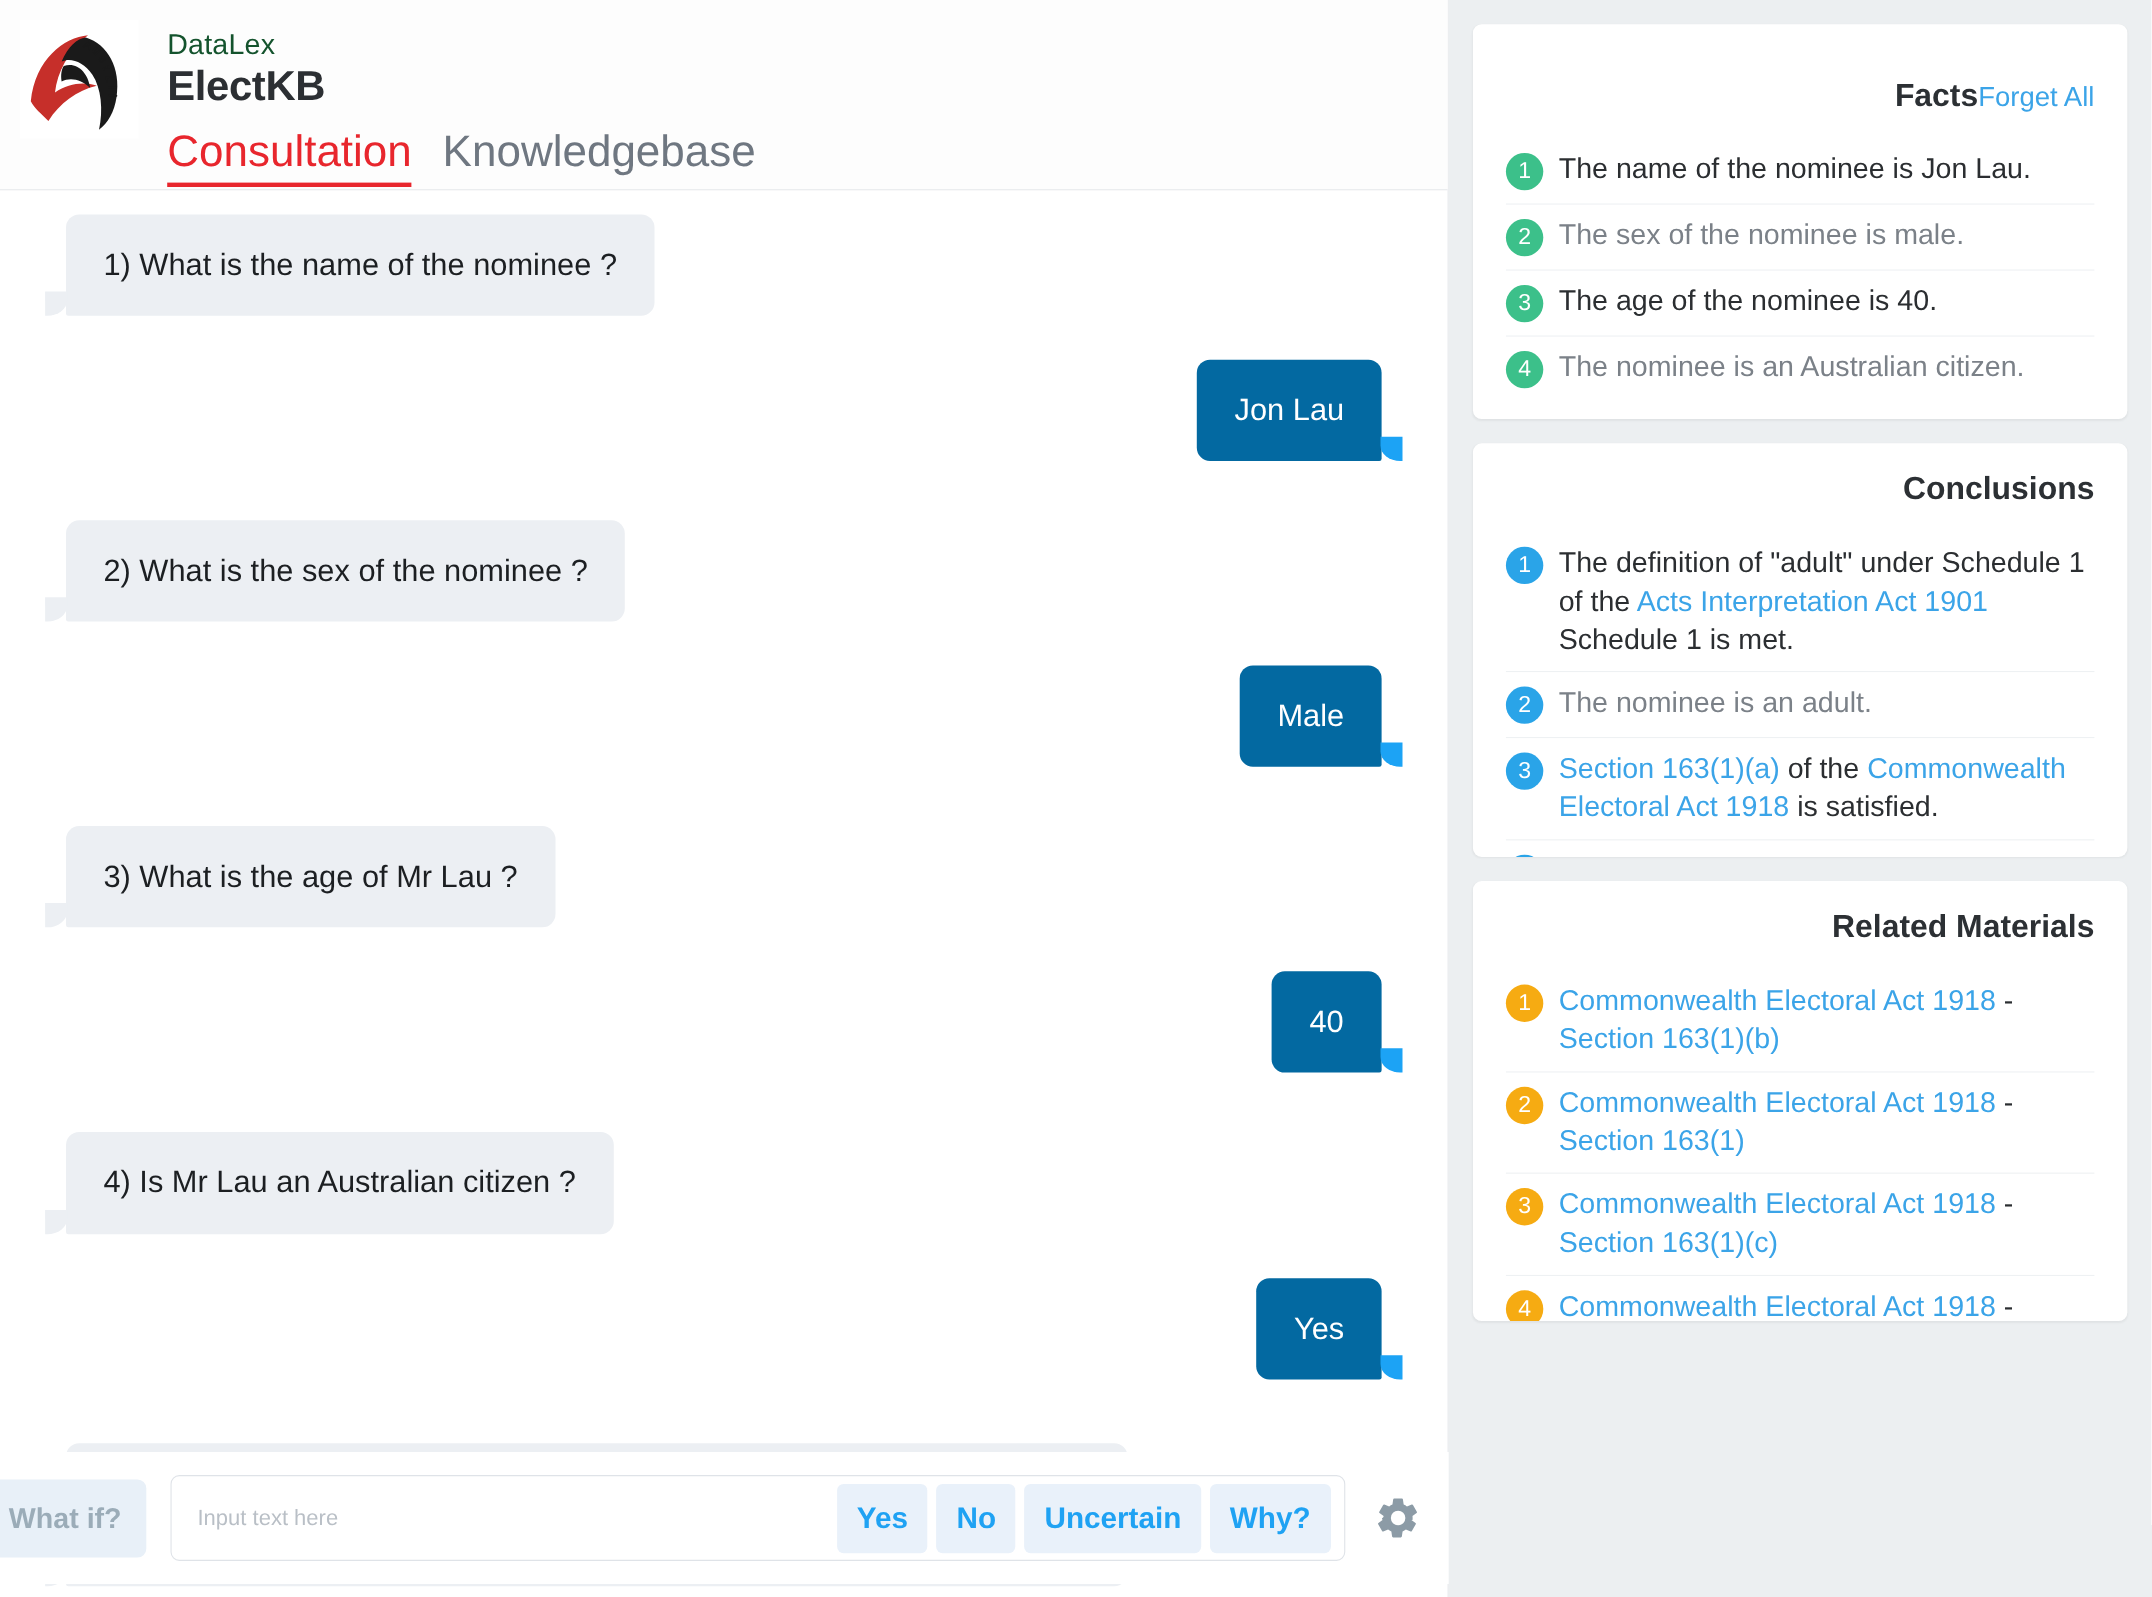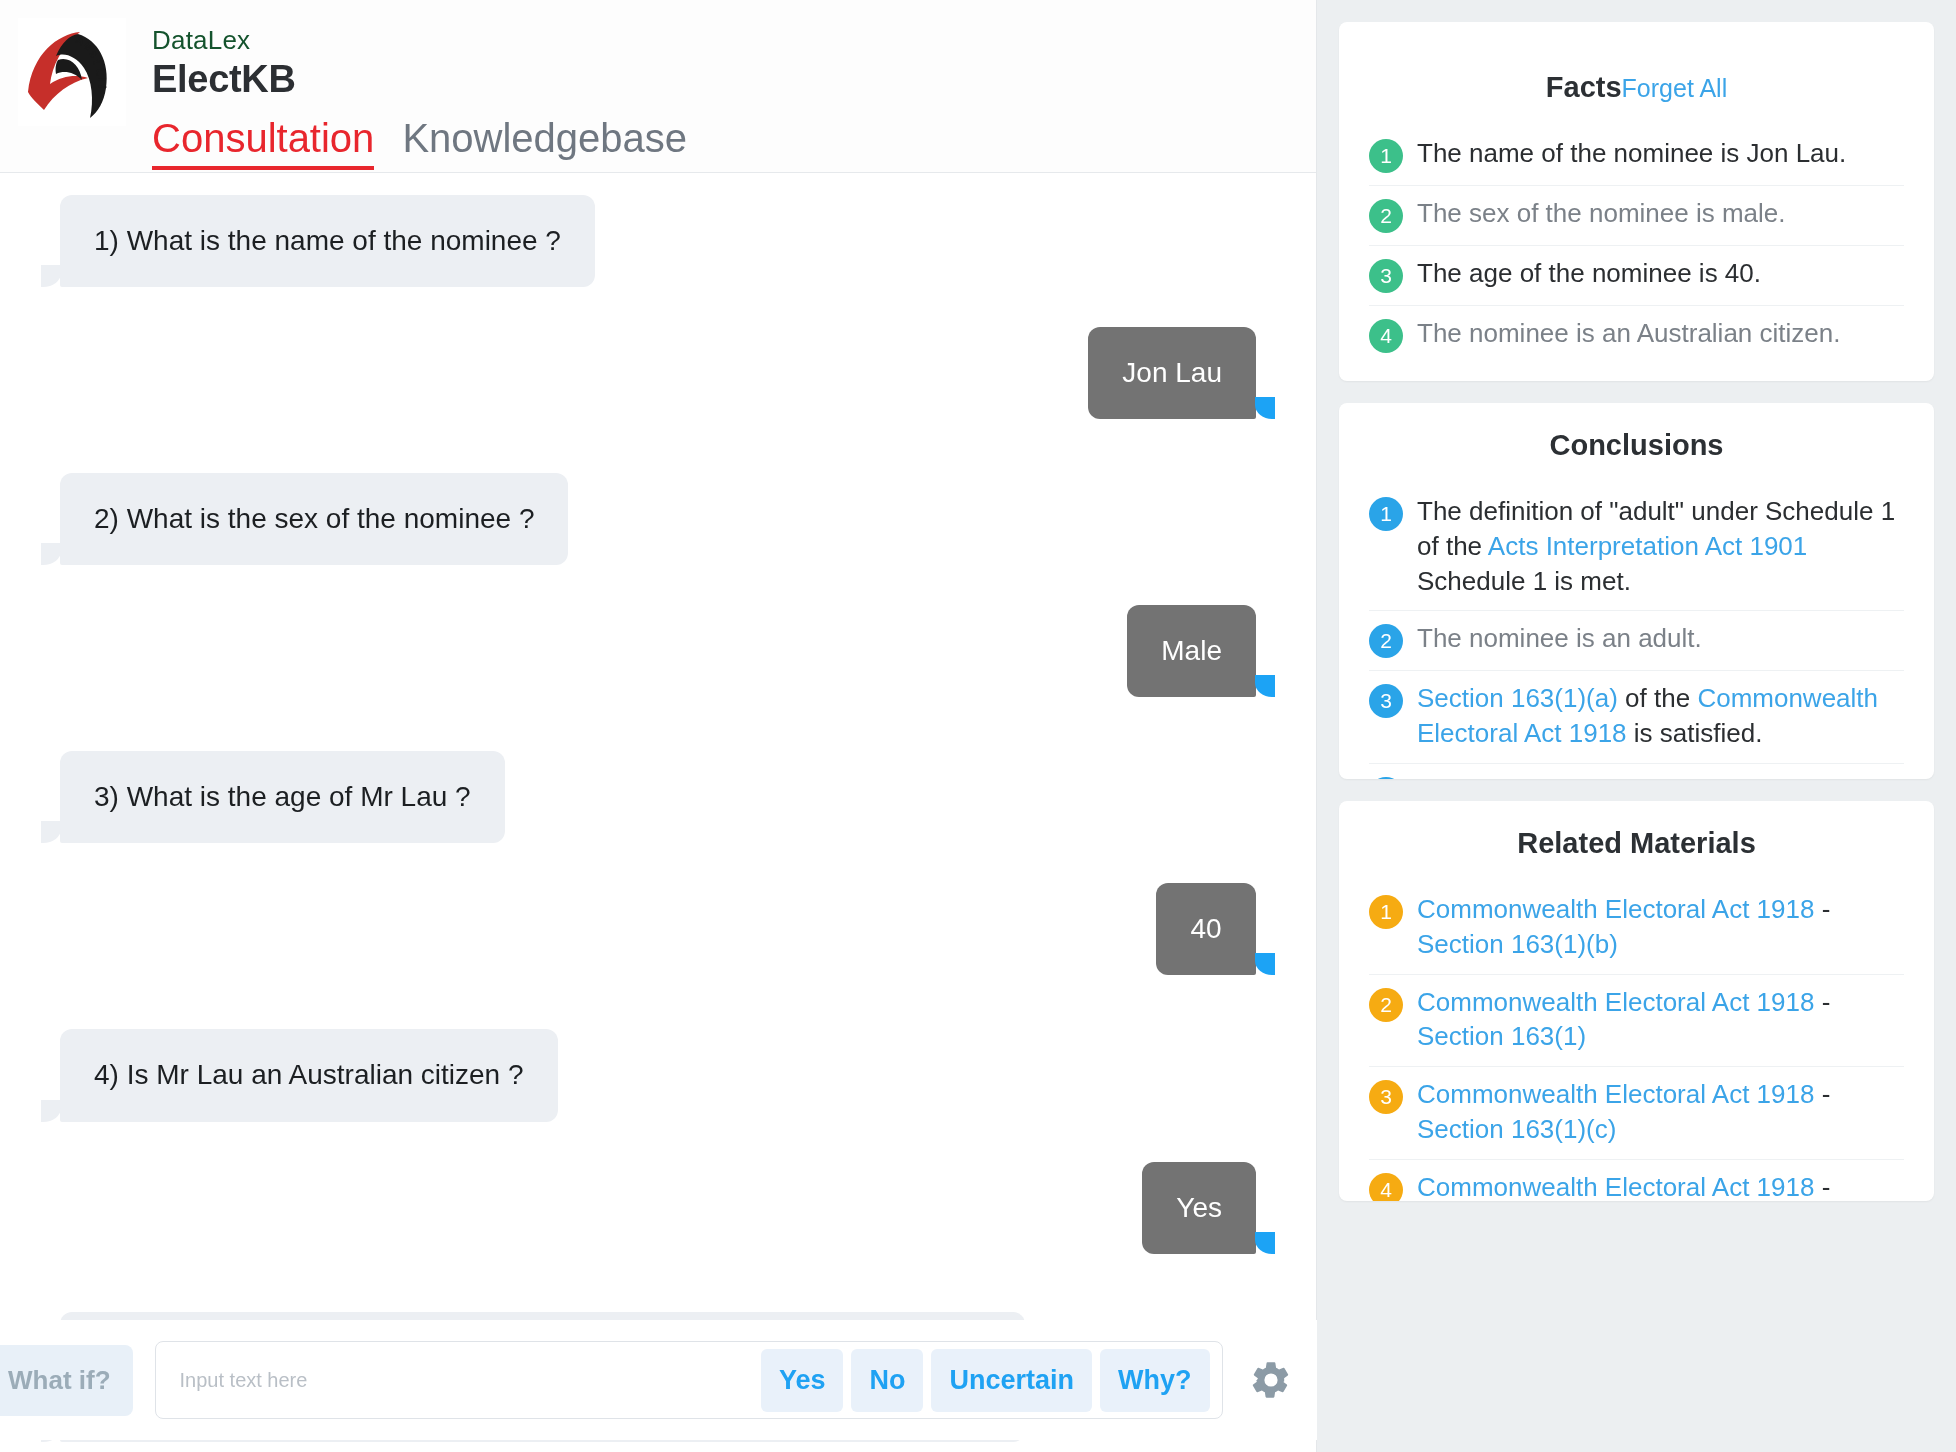--- a/index.html
+++ b/index.html
@@ -117,21 +117,21 @@
   .bubble.bot::after {
     content: "";
     position: absolute;
     left: -19px;
     bottom: 0;
     width: 20px; height: 22px;
     background: #eceff3;
     border-bottom-right-radius: 18px 14px;
   }
   .bubble.user {
-    background: #737373;
+    background: #0369a1;
     color: #ffffff;
     border-bottom-right-radius: 2px;
     margin-right: 20px;
     min-width: 100px;
     text-align: center;
   }
   .bubble.user::after {
     content: "";
     position: absolute;
     right: -19px;
@@ -233,21 +233,21 @@
     background: #ffffff;
     border-radius: 8px;
     padding: 26px 30px 16px 30px;
     margin-bottom: 22px;
     box-shadow: 0 1px 2px rgba(0,0,0,0.05);
     overflow: hidden;
   }
   .card-head {
     display: flex;
     align-items: baseline;
-    justify-content: center;
+    justify-content: flex-end;
     margin-bottom: 22px;
   }
   .card-title {
     font-size: 29px;
     font-weight: bold;
     color: #2c3034;
   }
   .card-action {
     font-size: 25px;
     color: #3ba4e8;

